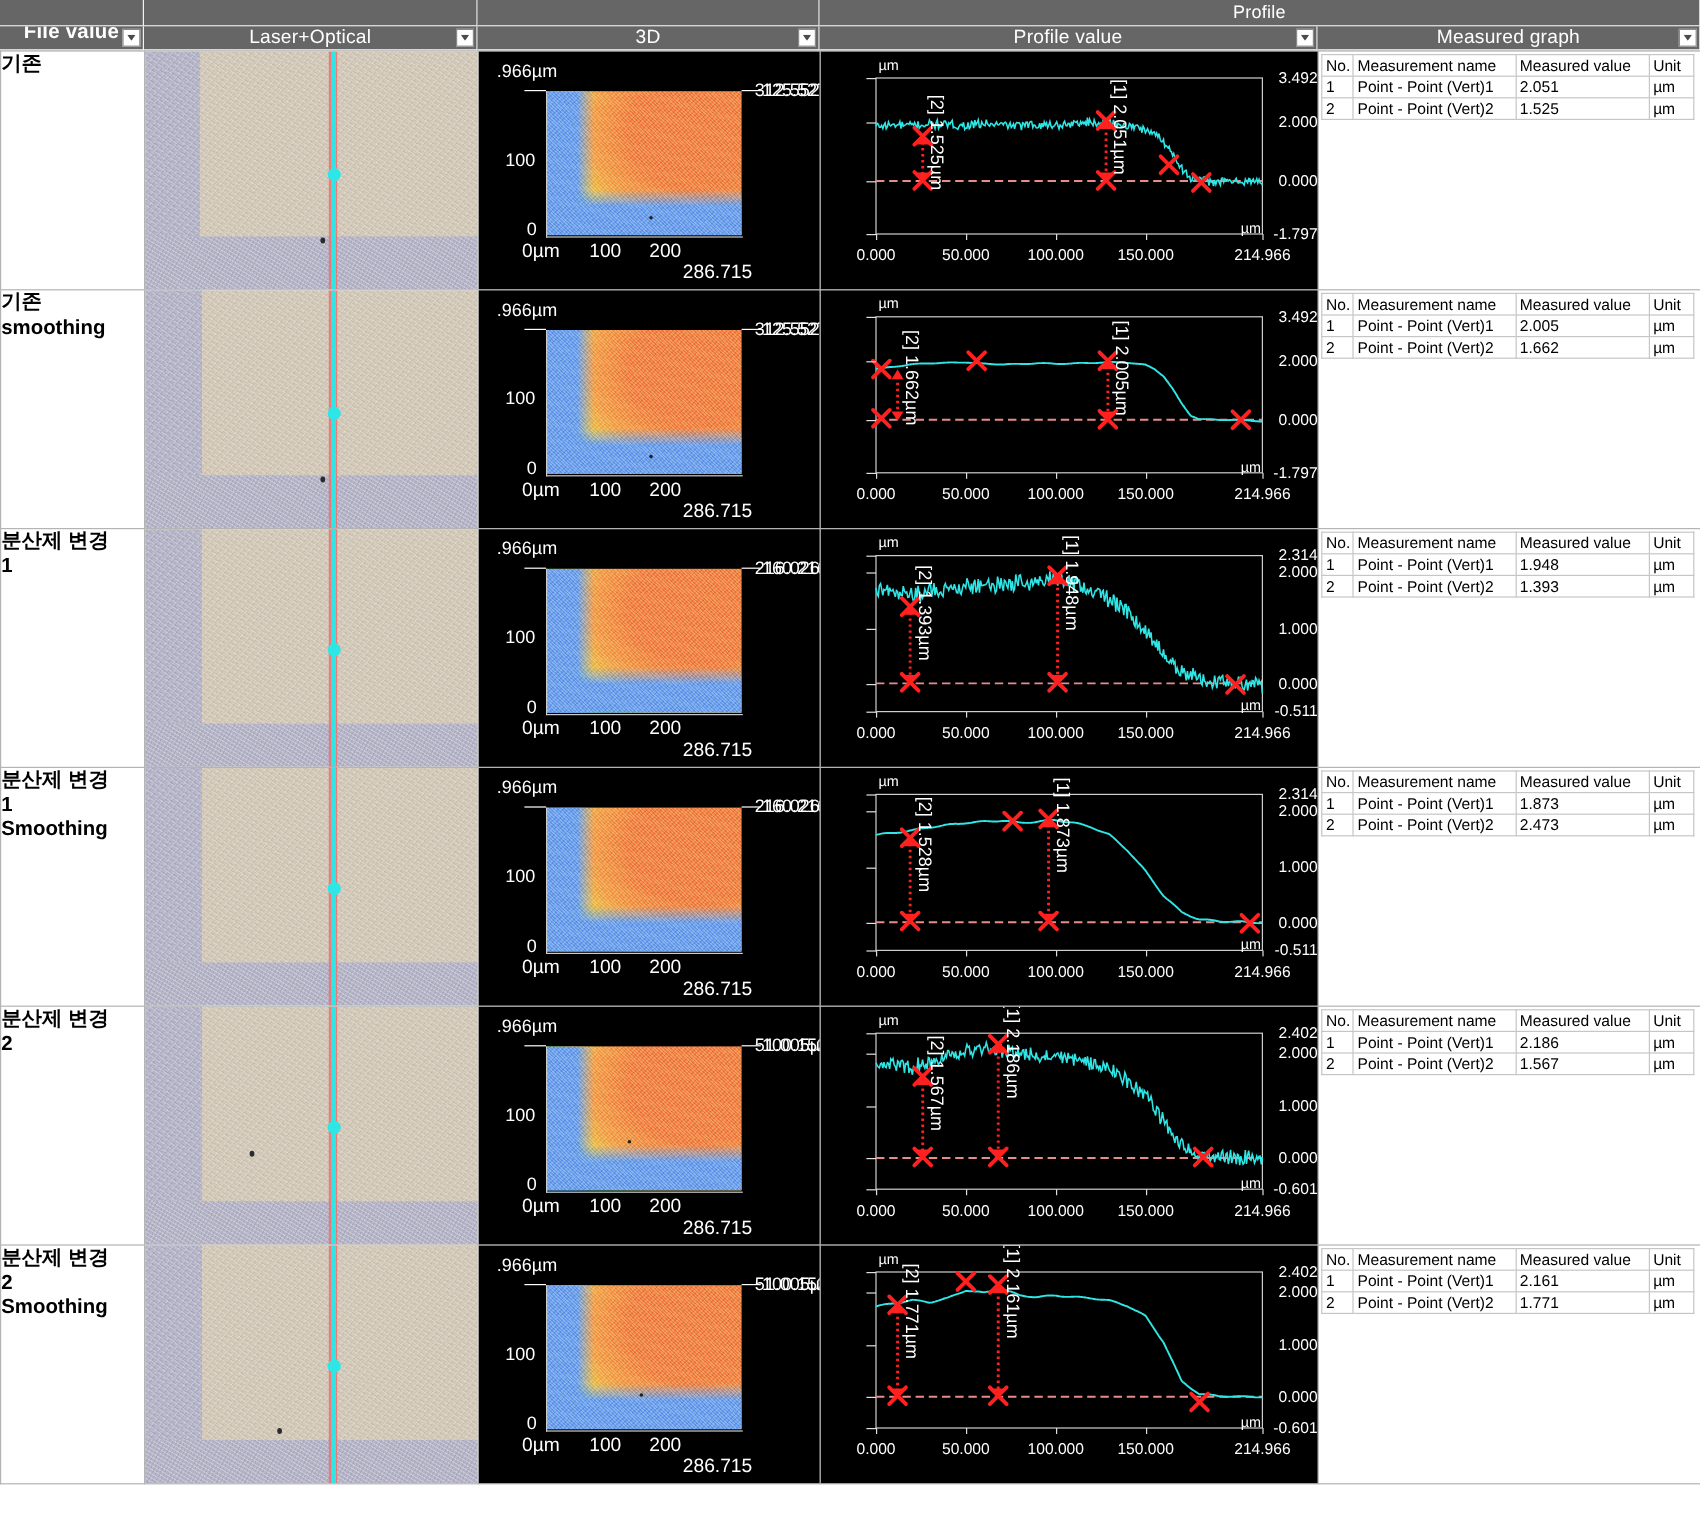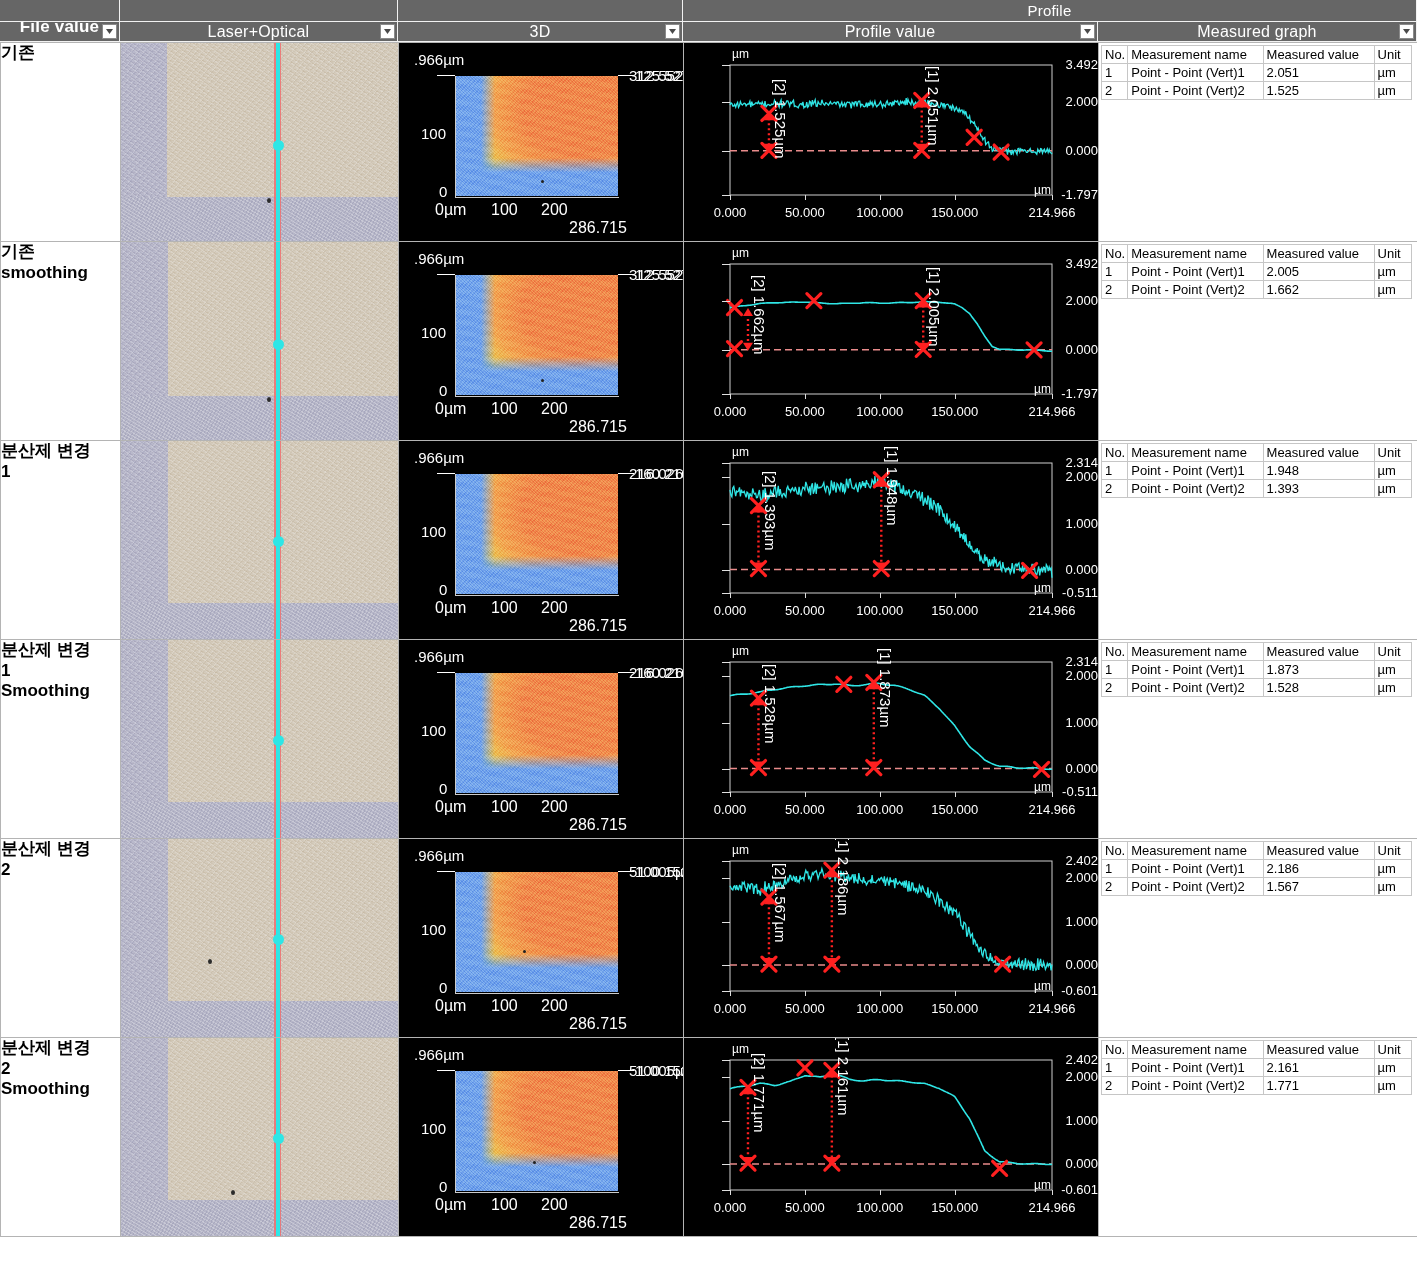--- a/index.html
+++ b/index.html
@@ -803,21 +803,21 @@
       <tbody>
                   <tr>
       <td class="mv-no">1</td>
       <td class="mv-name">Point - Point (Vert)1</td>
       <td class="mv-val">1.873</td>
       <td class="mv-unit">µm</td>
     </tr>
                   <tr>
       <td class="mv-no">2</td>
       <td class="mv-name">Point - Point (Vert)2</td>
-      <td class="mv-val">1.528</td>
+      <td class="mv-val">2.473</td>
       <td class="mv-unit">µm</td>
     </tr>
                 </tbody>
     </table>
   </div>
           </td>
         </tr>
         <tr>
           <td class="c-name">
             <div>분산제 변경</div>

